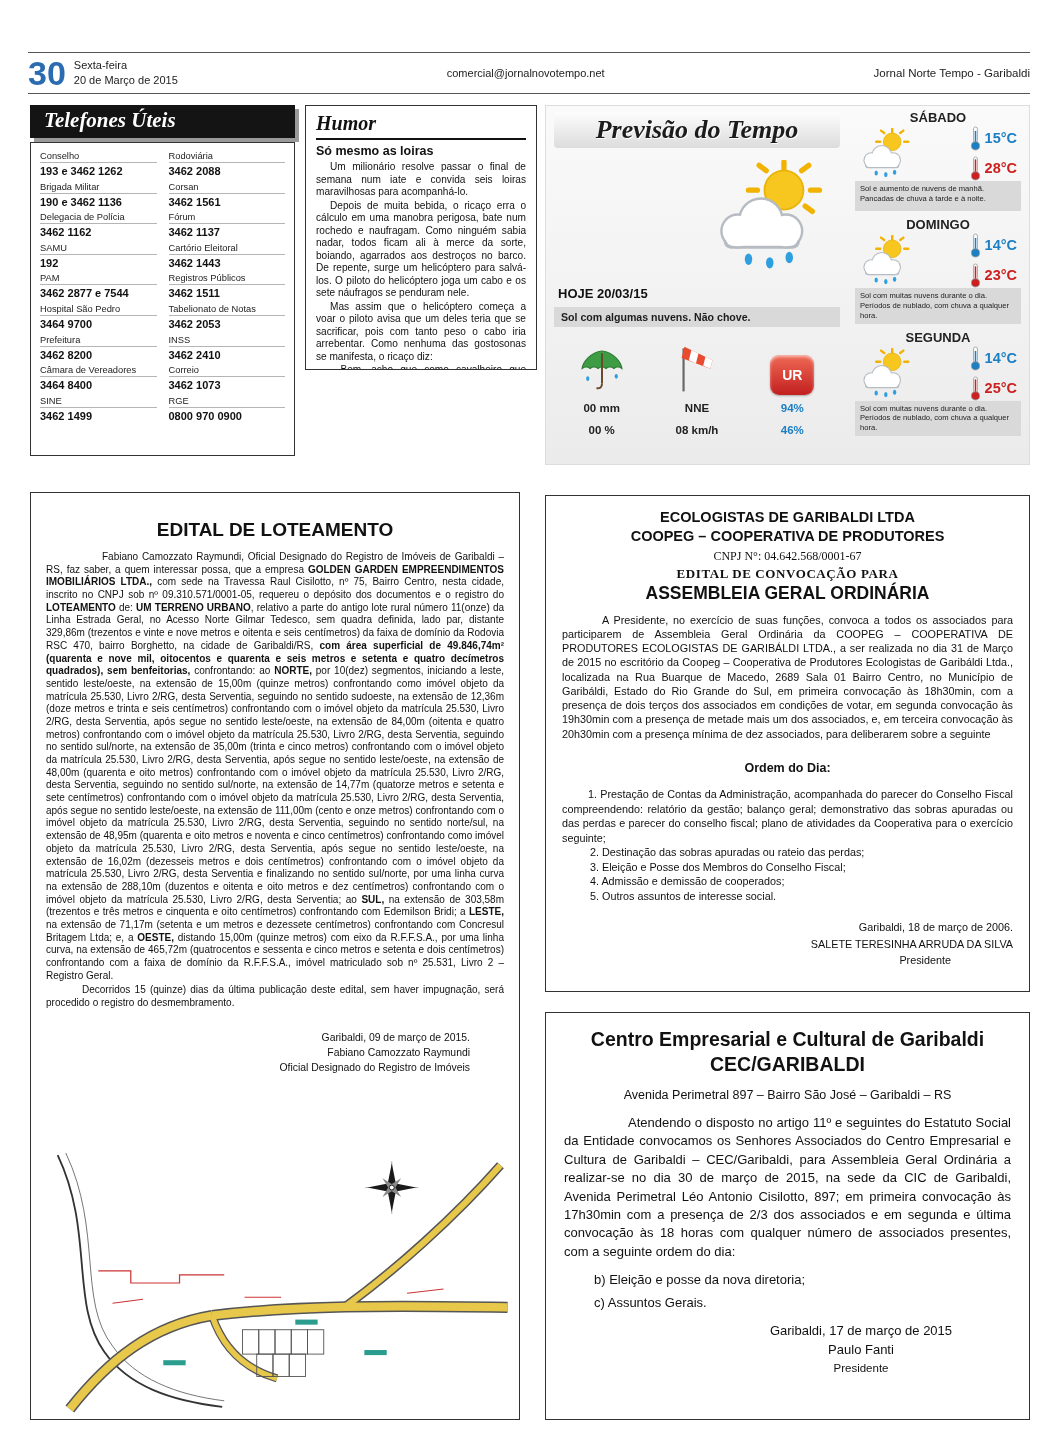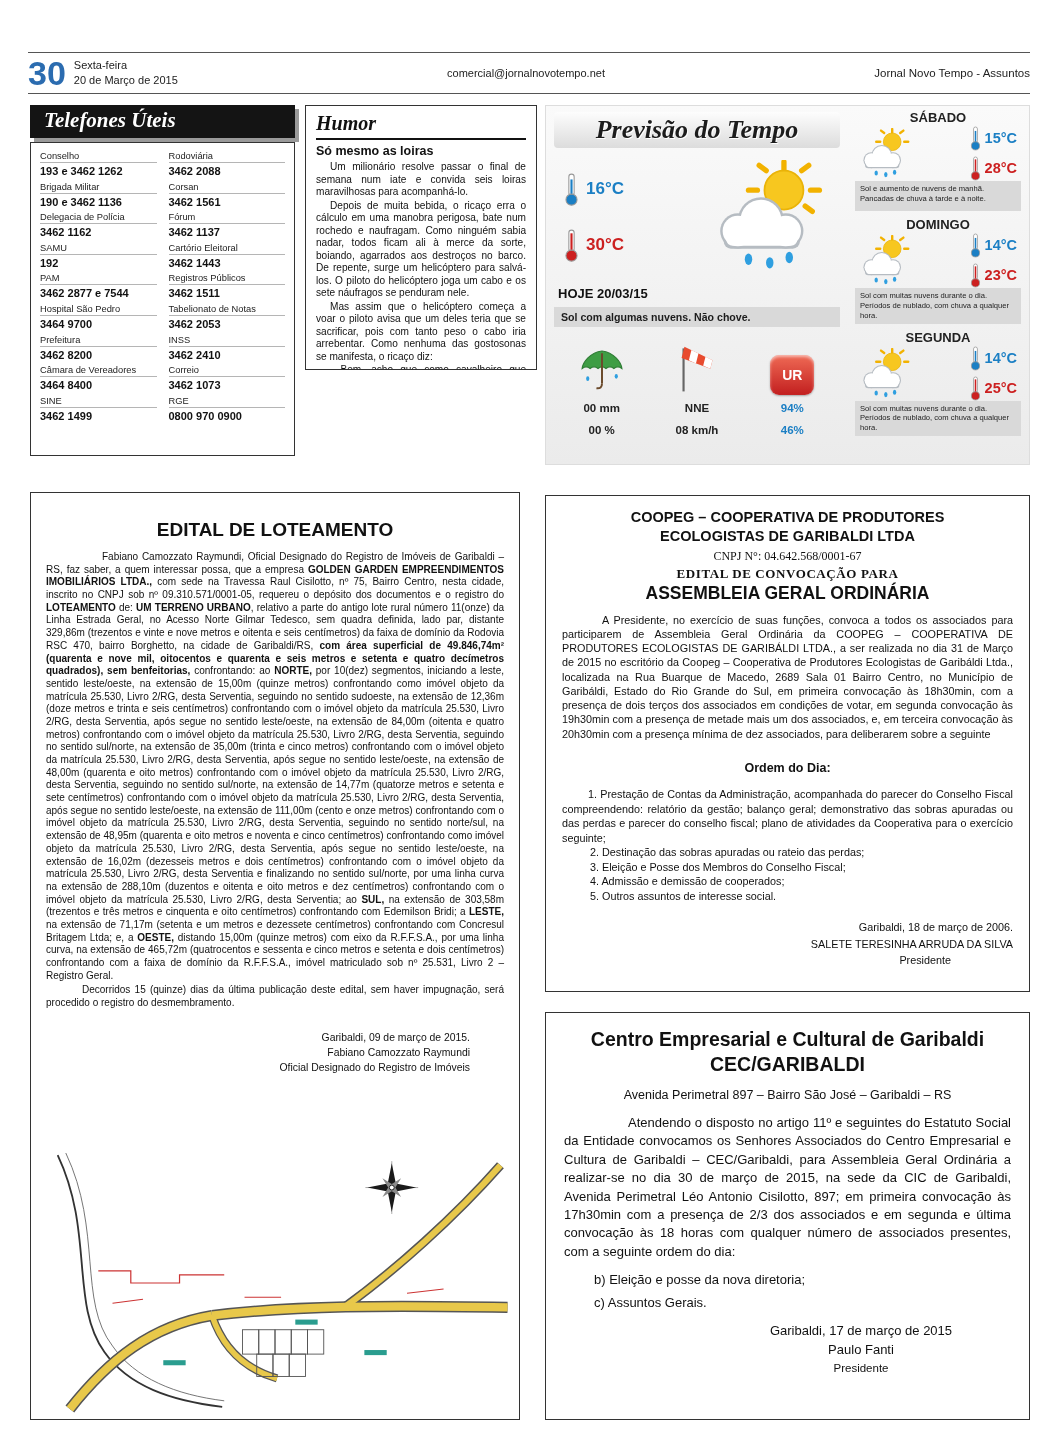--- a/index.html
+++ b/index.html
@@ -106,21 +106,21 @@
 
 <div class="page">
 
   <header class="hdr">
     <div class="pagenum">30</div>
     <div class="daycol">
       <div>Sexta-feira</div>
       <div>20 de Março de 2015</div>
     </div>
     <div class="hdr-email">comercial@jornalnovotempo.net</div>
-    <div class="hdr-brand">Jornal Novo Tempo - Assuntos</div>
+    <div class="hdr-brand">Jornal Norte Tempo - Garibaldi</div>
   </header>
 
   <section class="phones">
     <div class="phones-hdr">Telefones Úteis</div>
     <div class="phones-box">
       <div class="pcol">
         <div class="plabel">Conselho</div>
           <div class="pnum">193 e 3462 1262</div>
         <div class="plabel">Brigada Militar</div>
           <div class="pnum">190 e 3462 1136</div>
@@ -169,38 +169,20 @@
     <p>Depois de muita bebida, o ricaço erra o cálculo em uma manobra perigosa, bate num rochedo e naufragam. Como ninguém sabia nadar, todos ficam ali à merce da sorte, boiando, agarrados aos destroços no barco. De repente, surge um helicóptero para salvá-los. O piloto do helicóptero joga um cabo e os sete náufragos se penduram nele.</p>
     <p>Mas assim que o helicóptero começa a voar o piloto avisa que um deles teria que se sacrificar, pois com tanto peso o cabo iria arrebentar. Como nenhuma das gostosonas se manifesta, o ricaço diz:</p>
     <p>- Bem, acho que como cavalheiro que sempre fui, eu devo me sacrificar. Afinal, tenho o dobro da idade de qualquer uma de vocês e não quero privá-las de uma vida feliz...</p>
     <p>Ele já ia dizendo adeus à vida, quando elas, emocionadas, começaram a aplaudir...</p>
   </section>
 
   <section class="weather">
     <div class="w-left">
       <div class="w-title">Previsão do Tempo</div>
       <div class="today">
-        <div class="t-temps">
-          <div class="t-line t-min">
-            <svg width="15" height="34" viewBox="0 0 14 32">
-                <rect x="4.5" y="2" width="5" height="20" rx="2.5" fill="#fff" stroke="#999"></rect>
-                <rect x="6" y="7" width="2" height="15" fill="#1b7fc4"></rect>
-                <circle cx="7" cy="26" r="5.2" fill="#1b7fc4" stroke="#999"></circle>
-              </svg>
-            <span>16°C</span>
-          </div>
-          <div class="t-line t-max">
-            <svg width="15" height="34" viewBox="0 0 14 32">
-                <rect x="4.5" y="2" width="5" height="20" rx="2.5" fill="#fff" stroke="#999"></rect>
-                <rect x="6" y="5" width="2" height="17" fill="#cc2020"></rect>
-                <circle cx="7" cy="26" r="5.2" fill="#cc2020" stroke="#999"></circle>
-              </svg>
-            <span>30°C</span>
-          </div>
-        </div>
         <div class="t-icon">
           <svg width="124" height="110" viewBox="0 0 70 62">
             <g stroke="#f2b200" stroke-width="3" stroke-linecap="round">
               <line x1="44" y1="1" x2="44" y2="6"></line>
                 <line x1="59" y1="17" x2="64" y2="17"></line>
               <line x1="24" y1="17" x2="29" y2="17"></line>
                 <line x1="54" y1="6" x2="58" y2="3"></line>
               <line x1="34" y1="6" x2="30" y2="3"></line>
                 <line x1="56" y1="26" x2="60" y2="29"></line>
             </g>
@@ -481,22 +463,22 @@
           <line x1="0" y1="-26" x2="0" y2="26" stroke="#888" stroke-width="0.7"></line>
           <polygon points="0,-24 4,-4 24,0 4,4 0,24 -4,4 -24,0 -4,-4" fill="#1a1a1a"></polygon>
           <polygon points="0,-13 2.5,-2.5 13,0 2.5,2.5 0,13 -2.5,2.5 -13,0 -2.5,-2.5" fill="#8a8a8a" transform="rotate(45)"></polygon>
           <circle r="2.4" fill="#fff" stroke="#000" stroke-width="0.8"></circle>
         </g>
       </svg>
     </div>
   </section>
 
   <section class="coopeg">
+    <div class="c-title">ECOLOGISTAS DE GARIBALDI LTDA</div>
     <div class="c-title">COOPEG – COOPERATIVA DE PRODUTORES</div>
-    <div class="c-title">ECOLOGISTAS DE GARIBALDI LTDA</div>
     <div class="c-cnpj">CNPJ N°: 04.642.568/0001-67</div>
     <div class="c-conv">EDITAL DE CONVOCAÇÃO PARA</div>
     <div class="c-ago">ASSEMBLEIA GERAL ORDINÁRIA</div>
     <div class="c-body">A Presidente, no exercício de suas funções, convoca a todos os associados para participarem de Assembleia Geral Ordinária da COOPEG – COOPERATIVA DE PRODUTORES ECOLOGISTAS DE GARIBÁLDI LTDA., a ser realizada no dia 31 de Março de 2015 no escritório da Coopeg – Cooperativa de Produtores Ecologistas de Garibáldi Ltda., localizada na Rua Buarque de Macedo, 2689 Sala 01 Bairro Centro, no Município de Garibáldi, Estado do Rio Grande do Sul, em primeira convocação às 18h30min, com a presença de dois terços dos associados em condições de votar, em segunda convocação às 19h30min com a presença de metade mais um dos associados, e, em terceira convocação às 20h30min com a presença mínima de dez associados, para deliberarem sobre a seguinte</div>
     <div class="c-ordem">Ordem do Dia:</div>
     <div class="c-items">
       <div>1. Prestação de Contas da Administração, acompanhada do parecer do Conselho Fiscal compreendendo: relatório da gestão; balanço geral; demonstrativo das sobras apuradas ou das perdas e parecer do conselho fiscal; plano de atividades da Cooperativa para o exercício seguinte;</div>
       <div>2. Destinação das sobras apuradas ou rateio das perdas;</div>
       <div>3. Eleição e Posse dos Membros do Conselho Fiscal;</div>
       <div>4. Admissão e demissão de cooperados;</div>

